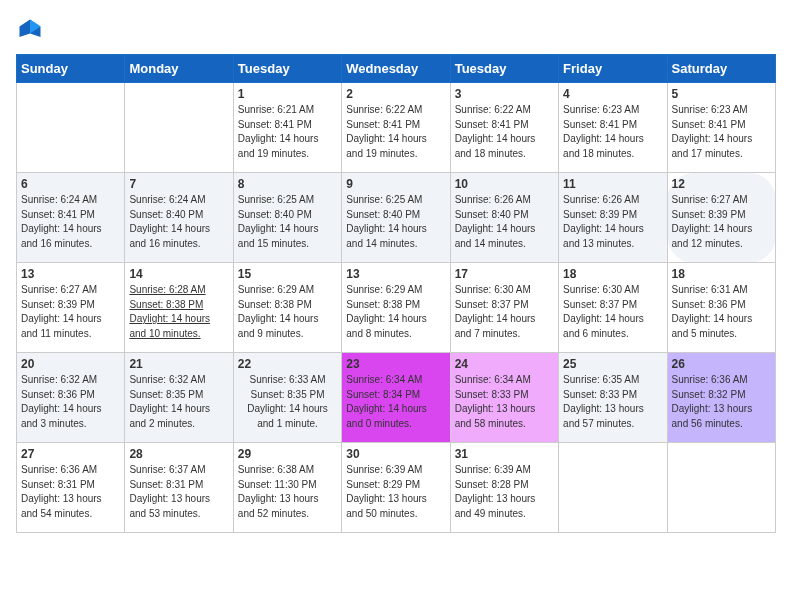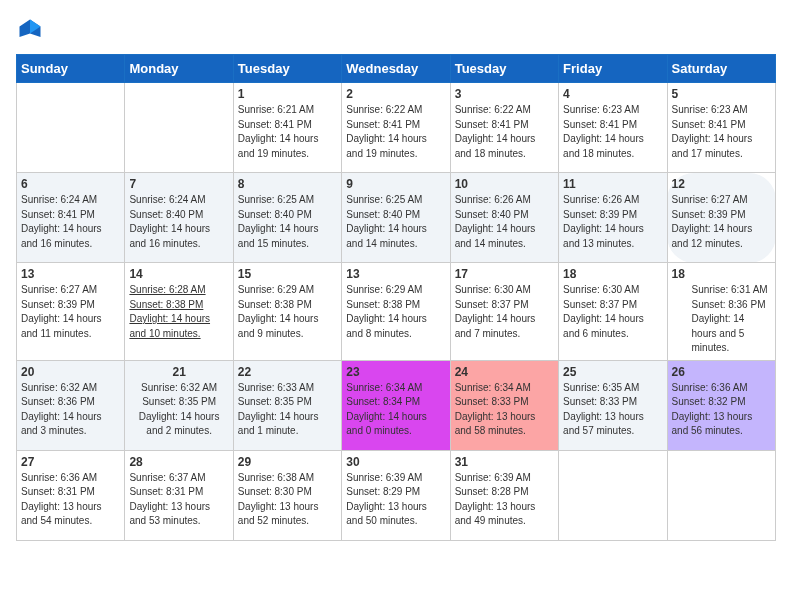--- a/index.html
+++ b/index.html
@@ -223,51 +223,51 @@
 Daylight: 14 hours and 7 minutes.</div>
         </td>
         <td>
           <span class="day-number">18</span>
           <div class="day-info" style="white-space: pre-line;">Sunrise: 6:30 AM
 Sunset: 8:37 PM
 Daylight: 14 hours and 6 minutes.</div>
         </td>
         <td>
           <span class="day-number">18</span>
-          <div class="day-info" style="white-space: pre-line; margin-left: 20px;">Sunrise: 6:31 AM
+          <div class="day-info" style="white-space: pre-line;">Sunrise: 6:31 AM
 Sunset: 8:36 PM
 Daylight: 14 hours and 5 minutes.</div>
         </td>
       </tr>
       <tr>
         <td style="background: rgb(240, 244, 248);">
           <span class="day-number">20</span>
           <div class="day-info" style="white-space: pre-line;">Sunrise: 6:32 AM
 Sunset: 8:36 PM
 Daylight: 14 hours and 3 minutes.</div>
         </td>
-        <td style="background: rgb(240, 244, 248); text-align: center;">
+        <td style="background: rgb(240, 244, 248);">
           <span class="day-number">21</span>
           <div class="day-info" style="white-space: pre-line;">Sunrise: 6:32 AM
 Sunset: 8:35 PM
 Daylight: 14 hours and 2 minutes.</div>
         </td>
         <td style="background: rgb(240, 244, 248);">
           <span class="day-number">22</span>
-          <div class="day-info" style="white-space: pre-line;">Sunrise: 6:33 AM
+          <div class="day-info" style="white-space: pre-line; text-align: center;">Sunrise: 6:33 AM
 Sunset: 8:35 PM
 Daylight: 14 hours and 1 minute.</div>
         </td>
         <td style="background: #d946ef;">
           <span class="day-number">23</span>
           <div class="day-info" style="white-space: pre-line;">Sunrise: 6:34 AM
 Sunset: 8:34 PM
 Daylight: 14 hours and 0 minutes.</div>
         </td>
-        <td style="background: #fca5a5;">
+        <td style="background: #f0abfc;">
           <span class="day-number">24</span>
           <div class="day-info" style="white-space: pre-line;">Sunrise: 6:34 AM
 Sunset: 8:33 PM
 Daylight: 13 hours and 58 minutes.</div>
         </td>
         <td style="background: rgb(240, 244, 248);">
           <span class="day-number">25</span>
           <div class="day-info" style="white-space: pre-line;">Sunrise: 6:35 AM
 Sunset: 8:33 PM
 Daylight: 13 hours and 57 minutes.</div>
@@ -288,21 +288,21 @@
         </td>
         <td>
           <span class="day-number">28</span>
           <div class="day-info" style="white-space: pre-line;">Sunrise: 6:37 AM
 Sunset: 8:31 PM
 Daylight: 13 hours and 53 minutes.</div>
         </td>
         <td>
           <span class="day-number">29</span>
           <div class="day-info" style="white-space: pre-line;">Sunrise: 6:38 AM
-Sunset: 8:30 PM
+Sunset: 11:30 PM
 Daylight: 13 hours and 52 minutes.</div>
         </td>
         <td>
           <span class="day-number">30</span>
           <div class="day-info" style="white-space: pre-line;">Sunrise: 6:39 AM
 Sunset: 8:29 PM
 Daylight: 13 hours and 50 minutes.</div>
         </td>
         <td>
           <span class="day-number">31</span>

